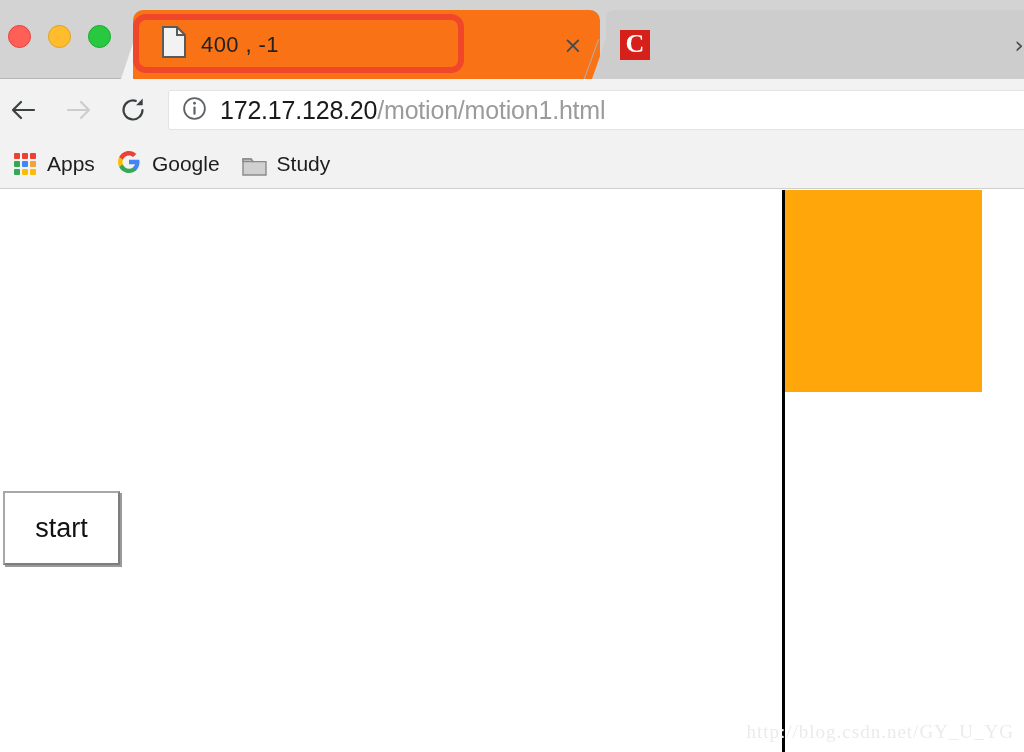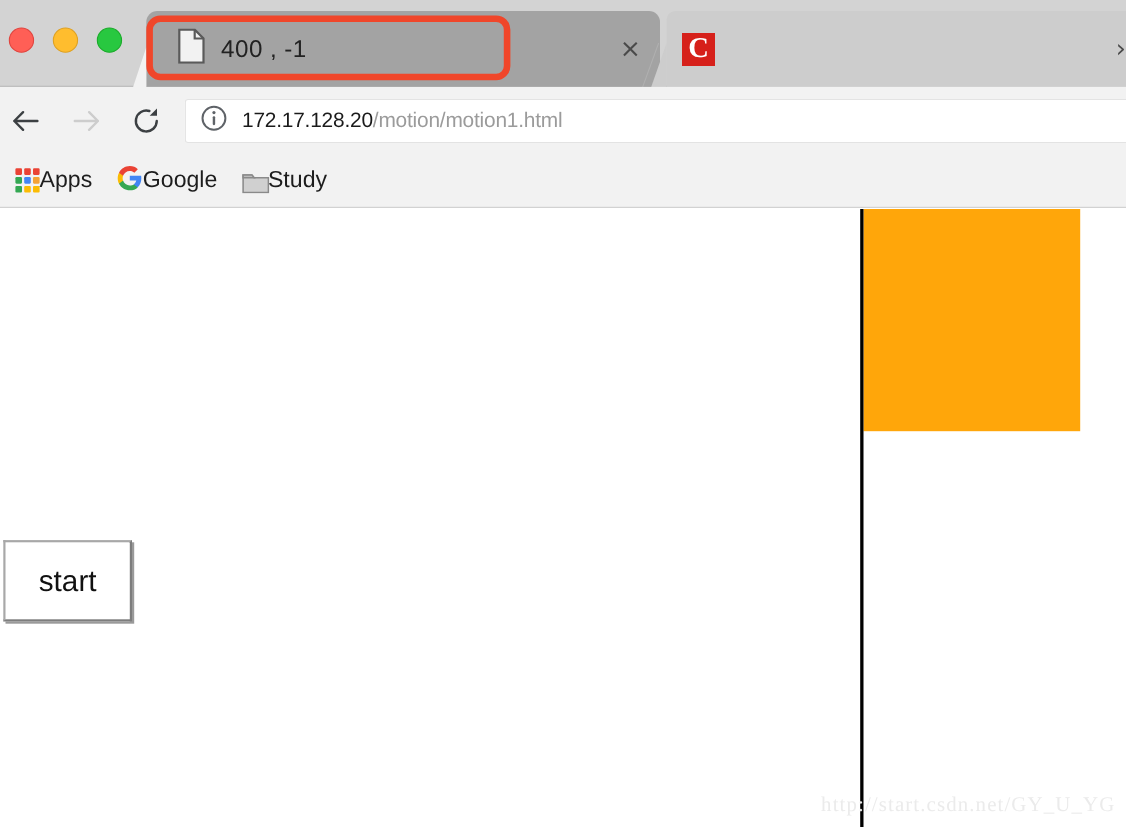--- a/index.html
+++ b/index.html
@@ -23,21 +23,21 @@
   .light.amber { background: #ffbd2e; border: 1px solid #dea123; }
   .light.green { background: #28c840; border: 1px solid #1aab29; }
 
   .tab {
     position: absolute; top: 10px; height: 69px;
     display: flex; align-items: center;
     font-size: 22px; color: #222;
   }
   .tab-active {
     left: 133px; width: 467px;
-    background: #a3a3a3;
+    background: #f97316;
     border-top-left-radius: 10px; border-top-right-radius: 10px;
   }
   .tab-active::before {
     content: ""; position: absolute; left: -12px; bottom: 0;
     width: 0; height: 0;
     border-left: 12px solid transparent;
     border-bottom: 36px solid #f2f2f2;
   }
   .tab-inactive {
     left: 606px; width: 418px;
@@ -97,37 +97,37 @@
 
   .omnibox {
     position: absolute; left: 168px; top: 11px;
     width: 1000px; height: 40px;
     background: #fff; border-radius: 3px;
     display: flex; align-items: center;
     box-shadow: inset 0 0 0 1px #e3e3e3;
   }
   .omni-info { margin-left: 14px; flex: 0 0 auto; }
   .omni-url {
-    margin-left: 13px; font-size: 19px; color: #9b9b9b;
+    margin-left: 13px; font-size: 25px; color: #9b9b9b;
     white-space: nowrap; letter-spacing: -0.2px;
   }
   .omni-url .host { color: #1a1a1a; }
 
   
   .bookmarks {
     position: absolute; left: 0; top: 140px; width: 1024px; height: 49px;
     background: #f2f2f2; border-bottom: 1px solid #cfcfcf;
     display: flex; align-items: center;
   }
   .bm {
     display: flex; align-items: center; height: 34px;
     padding: 0 8px; margin-left: 6px; border-radius: 3px;
   }
   .bm-label {
-    font-size: 21px; color: #1d1d1d; white-space: nowrap;
+    margin-left: 11px; font-size: 21px; color: #1d1d1d; white-space: nowrap;
   }
   .apps-grid {
     width: 22px; height: 22px;
     display: grid; grid-template-columns: repeat(3, 6px);
     grid-template-rows: repeat(3, 6px); gap: 2px;
   }
   .apps-grid i { display: block; width: 6px; height: 6px; border-radius: 1px; }
   .baidu-ico {
     width: 25px; height: 25px; background: #fff;
     border: 2px solid #2732e0; position: relative;
@@ -269,16 +269,16 @@
       </span>
       <span class="bm-label">Study</span>
     </div>
 
   </div>
 
   <div class="page">
     <div class="orange-box"></div>
     <div class="vline"></div>
     <div class="start-btn">start</div>
-    <div class="watermark">http://start.csdn.net/GY_U_YG</div>
+    <div class="watermark">http://blog.csdn.net/GY_U_YG</div>
   </div>
 
 </div>
 
 </body></html>

